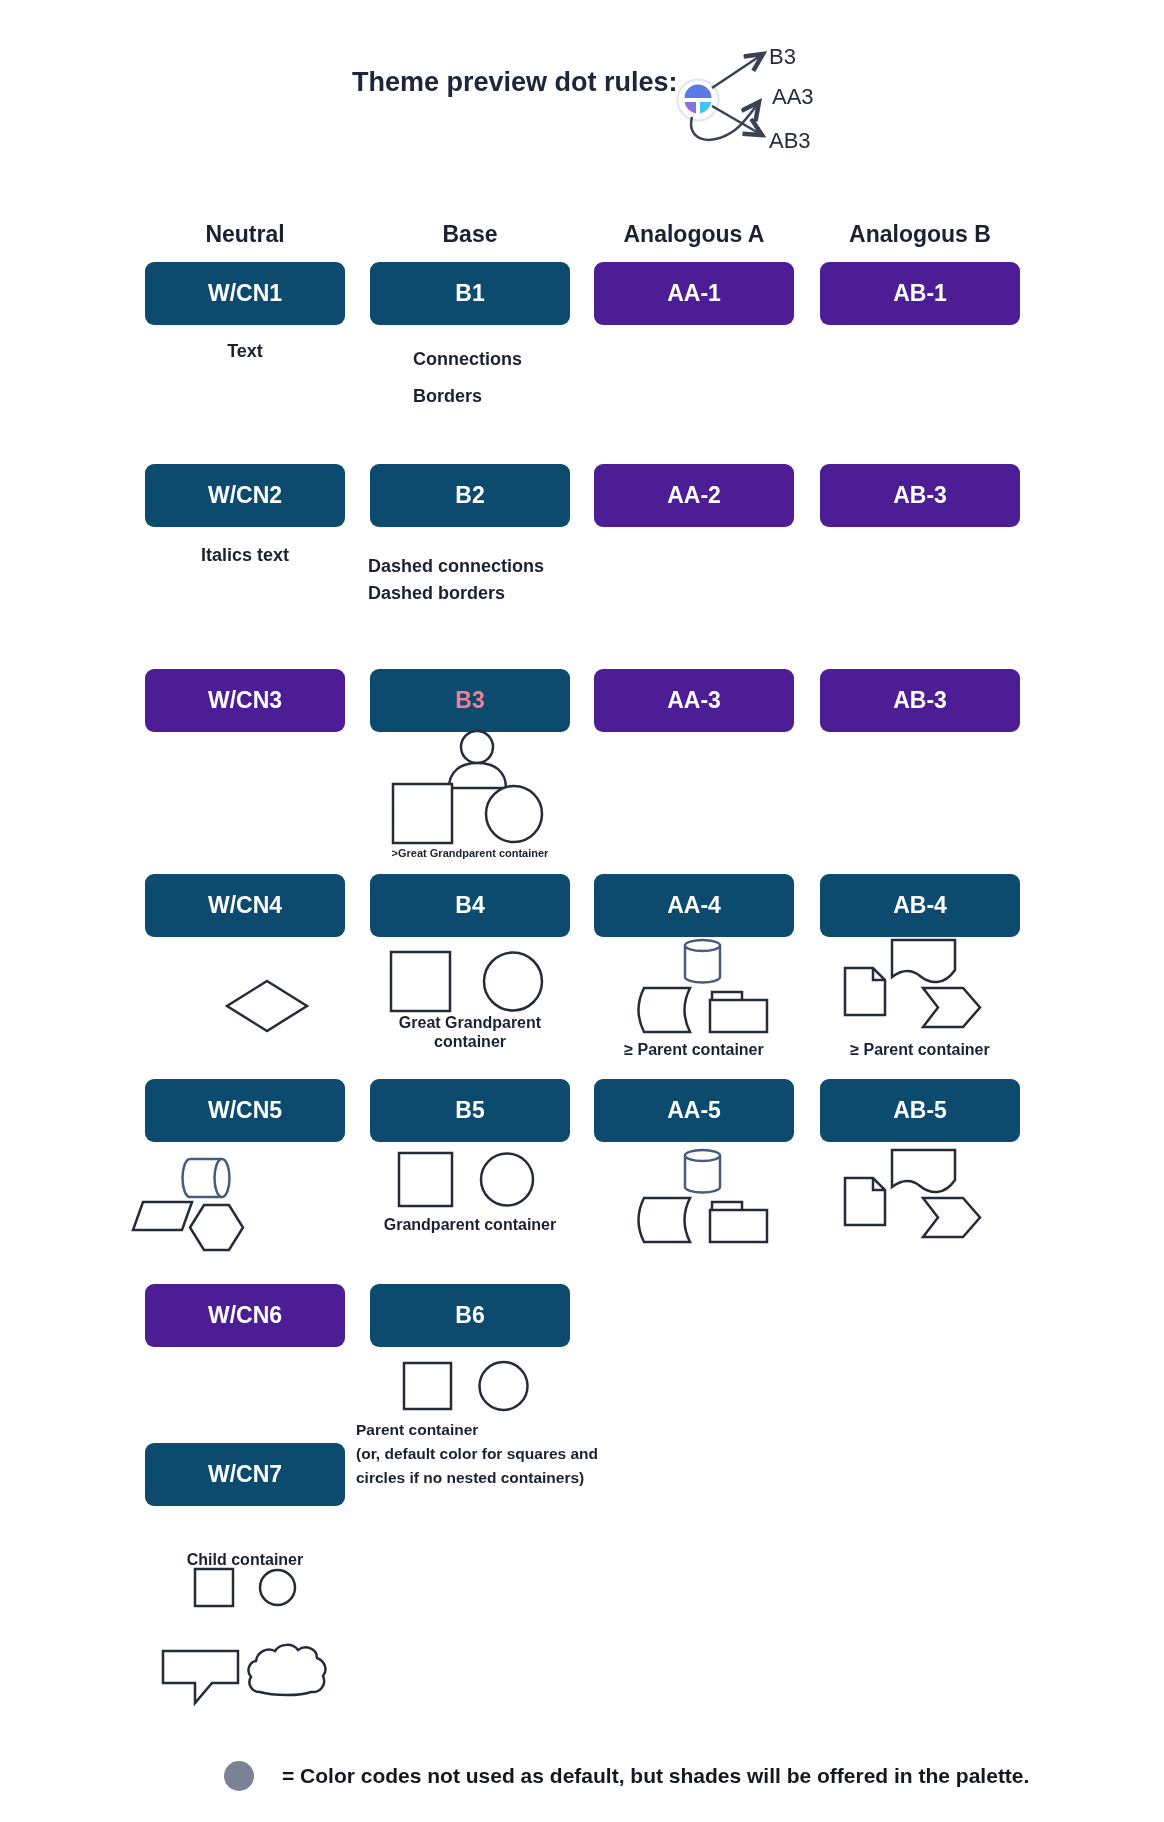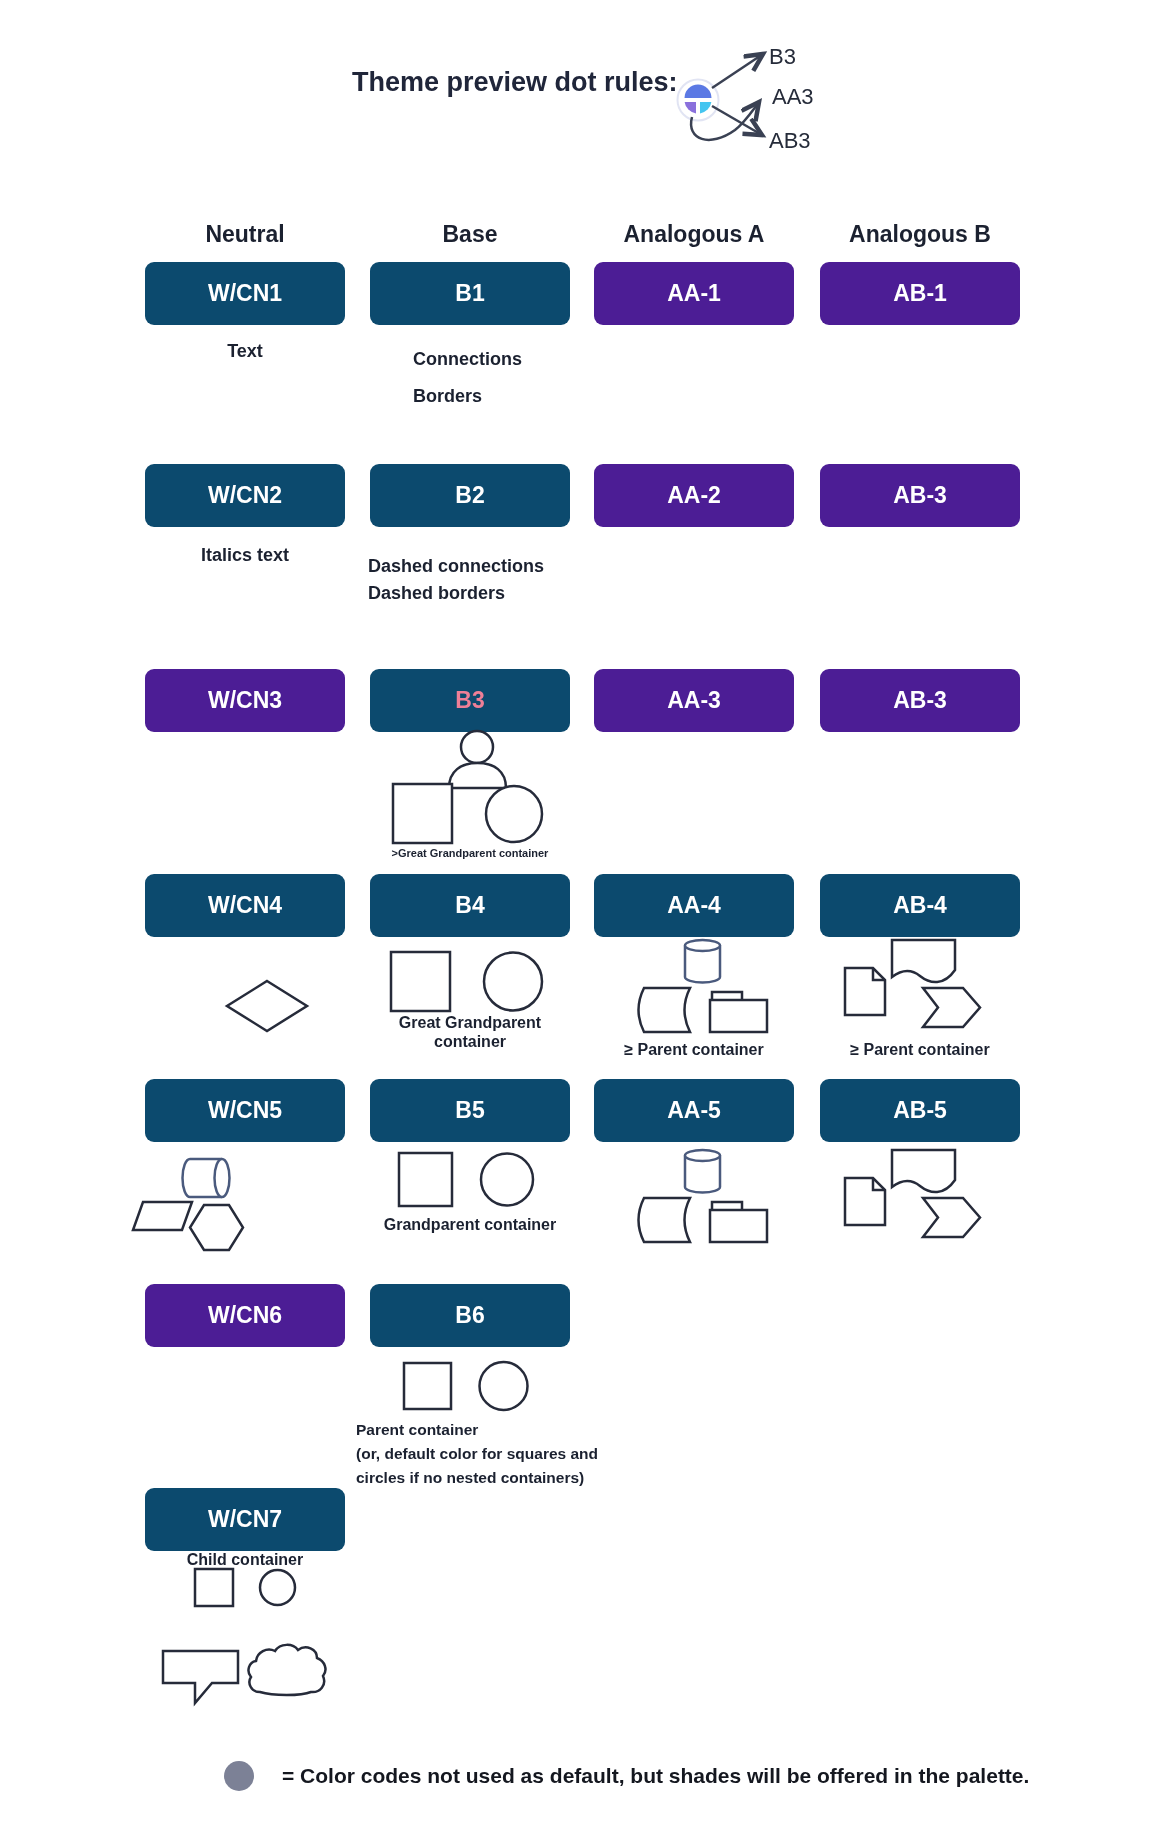--- a/index.html
+++ b/index.html
@@ -13,21 +13,21 @@
   .hdr-svg text{font-family:"Liberation Sans","DejaVu Sans",sans-serif;font-size:22px;font-weight:500;fill:#262c3a;}
   
   .colhead{position:absolute;top:221px;width:200px;text-align:center;font-size:23px;font-weight:700;color:#1b2130;}
   
   .swatch{position:absolute;width:200px;height:63px;border-radius:9px;display:flex;align-items:center;justify-content:center;
           font-size:23px;font-weight:700;color:#ffffff;}
   .swatch.dark{background:#0c4a6e;}
   .swatch.gray{background:#4c1d95;}
   .swatch.pink{color:#ef7f97;}
   .c1{left:145px}.c2{left:370px}.c3{left:594px}.c4{left:820px}
-  .r1{top:262px}.r2{top:464px}.r3{top:669px}.r4{top:874px}.r5{top:1079px}.r6{top:1284px}.r7{top:1488px}
+  .r1{top:262px}.r2{top:464px}.r3{top:669px}.r4{top:874px}.r5{top:1079px}.r6{top:1284px}.r7{top:1443px}
   
   .cap{position:absolute;font-weight:700;color:#1b2130;white-space:pre-line;}
   .cap-lg{font-size:18px;}
   .cap-sm{font-size:16px;line-height:19px;}
   .ctr{width:200px;text-align:center;}
   .ann-text{left:145px;top:341px;}
   .ann-conn{left:413px;top:341px;line-height:37px;}
   .ann-italics{left:145px;top:545px;}
   .ann-dashed{left:368px;top:553px;line-height:27px;}
   .cap-b3{left:370px;top:844px;font-size:11px;}

